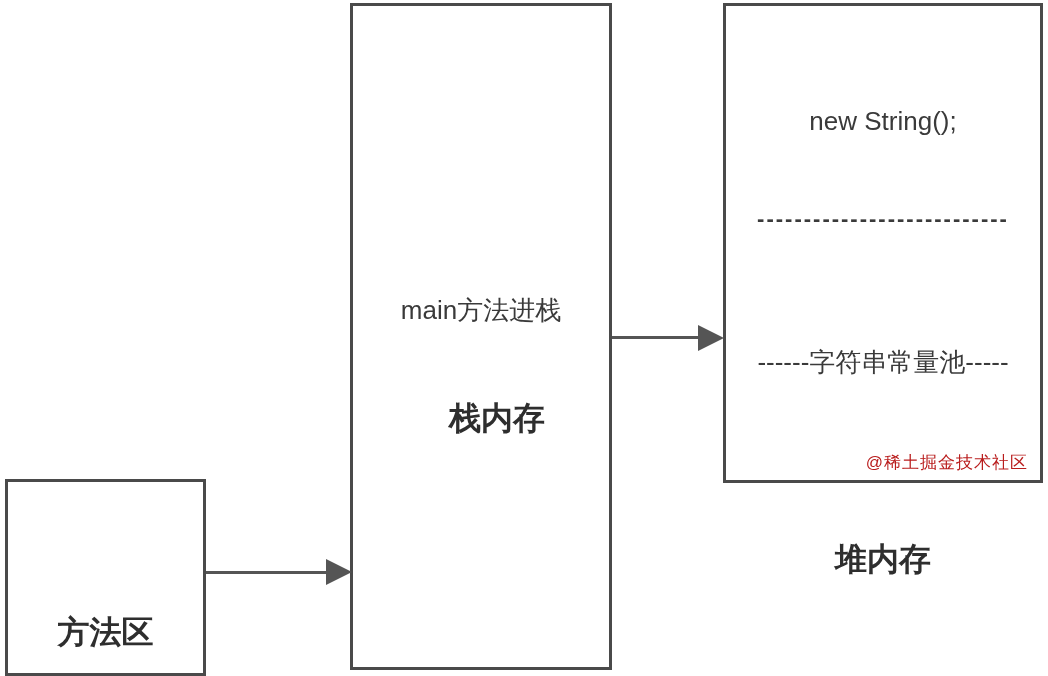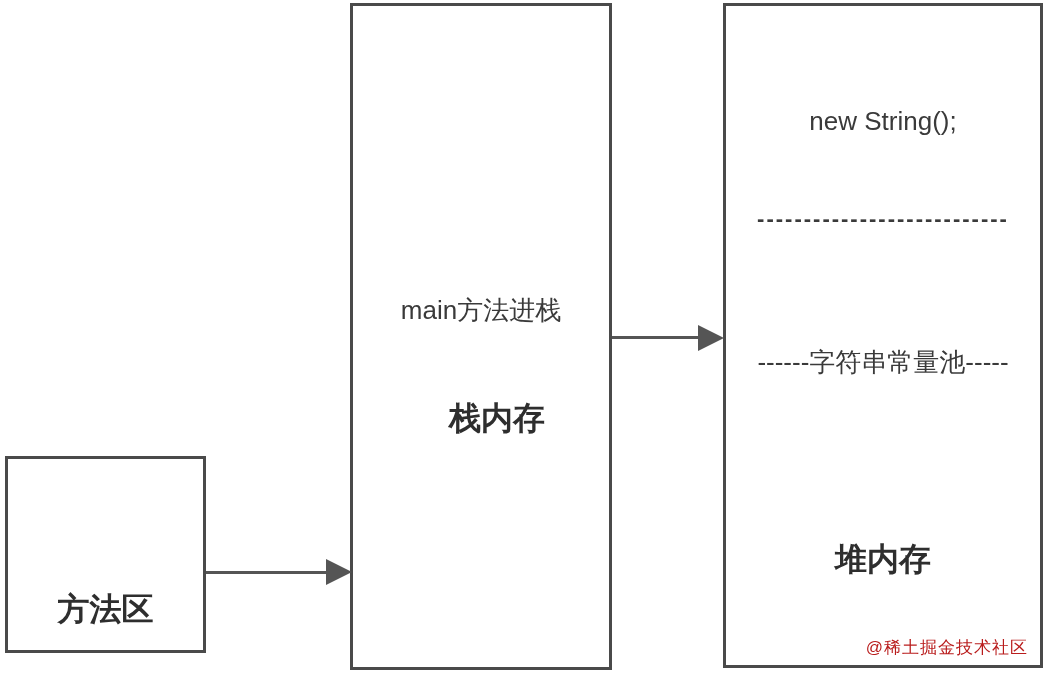--- a/index.html
+++ b/index.html
@@ -17,35 +17,35 @@
     color: #383838;
   }
   .box {
     position: absolute;
     border: 3px solid #4a4a4a;
     background: #ffffff;
     box-sizing: border-box;
   }
   .box-method-area {
     left: 5px;
-    top: 456px;
+    top: 479px;
     width: 201px;
     height: 197px;
   }
   .box-stack {
     left: 350px;
     top: 3px;
     width: 262px;
     height: 667px;
   }
   .box-heap {
     left: 723px;
     top: 3px;
     width: 320px;
-    height: 665px;
+    height: 480px;
   }
   .abs-text {
     position: absolute;
     left: 0;
     width: 100%;
     text-align: center;
     white-space: pre;
   }
   .plain-text {
     font-size: 26px;

